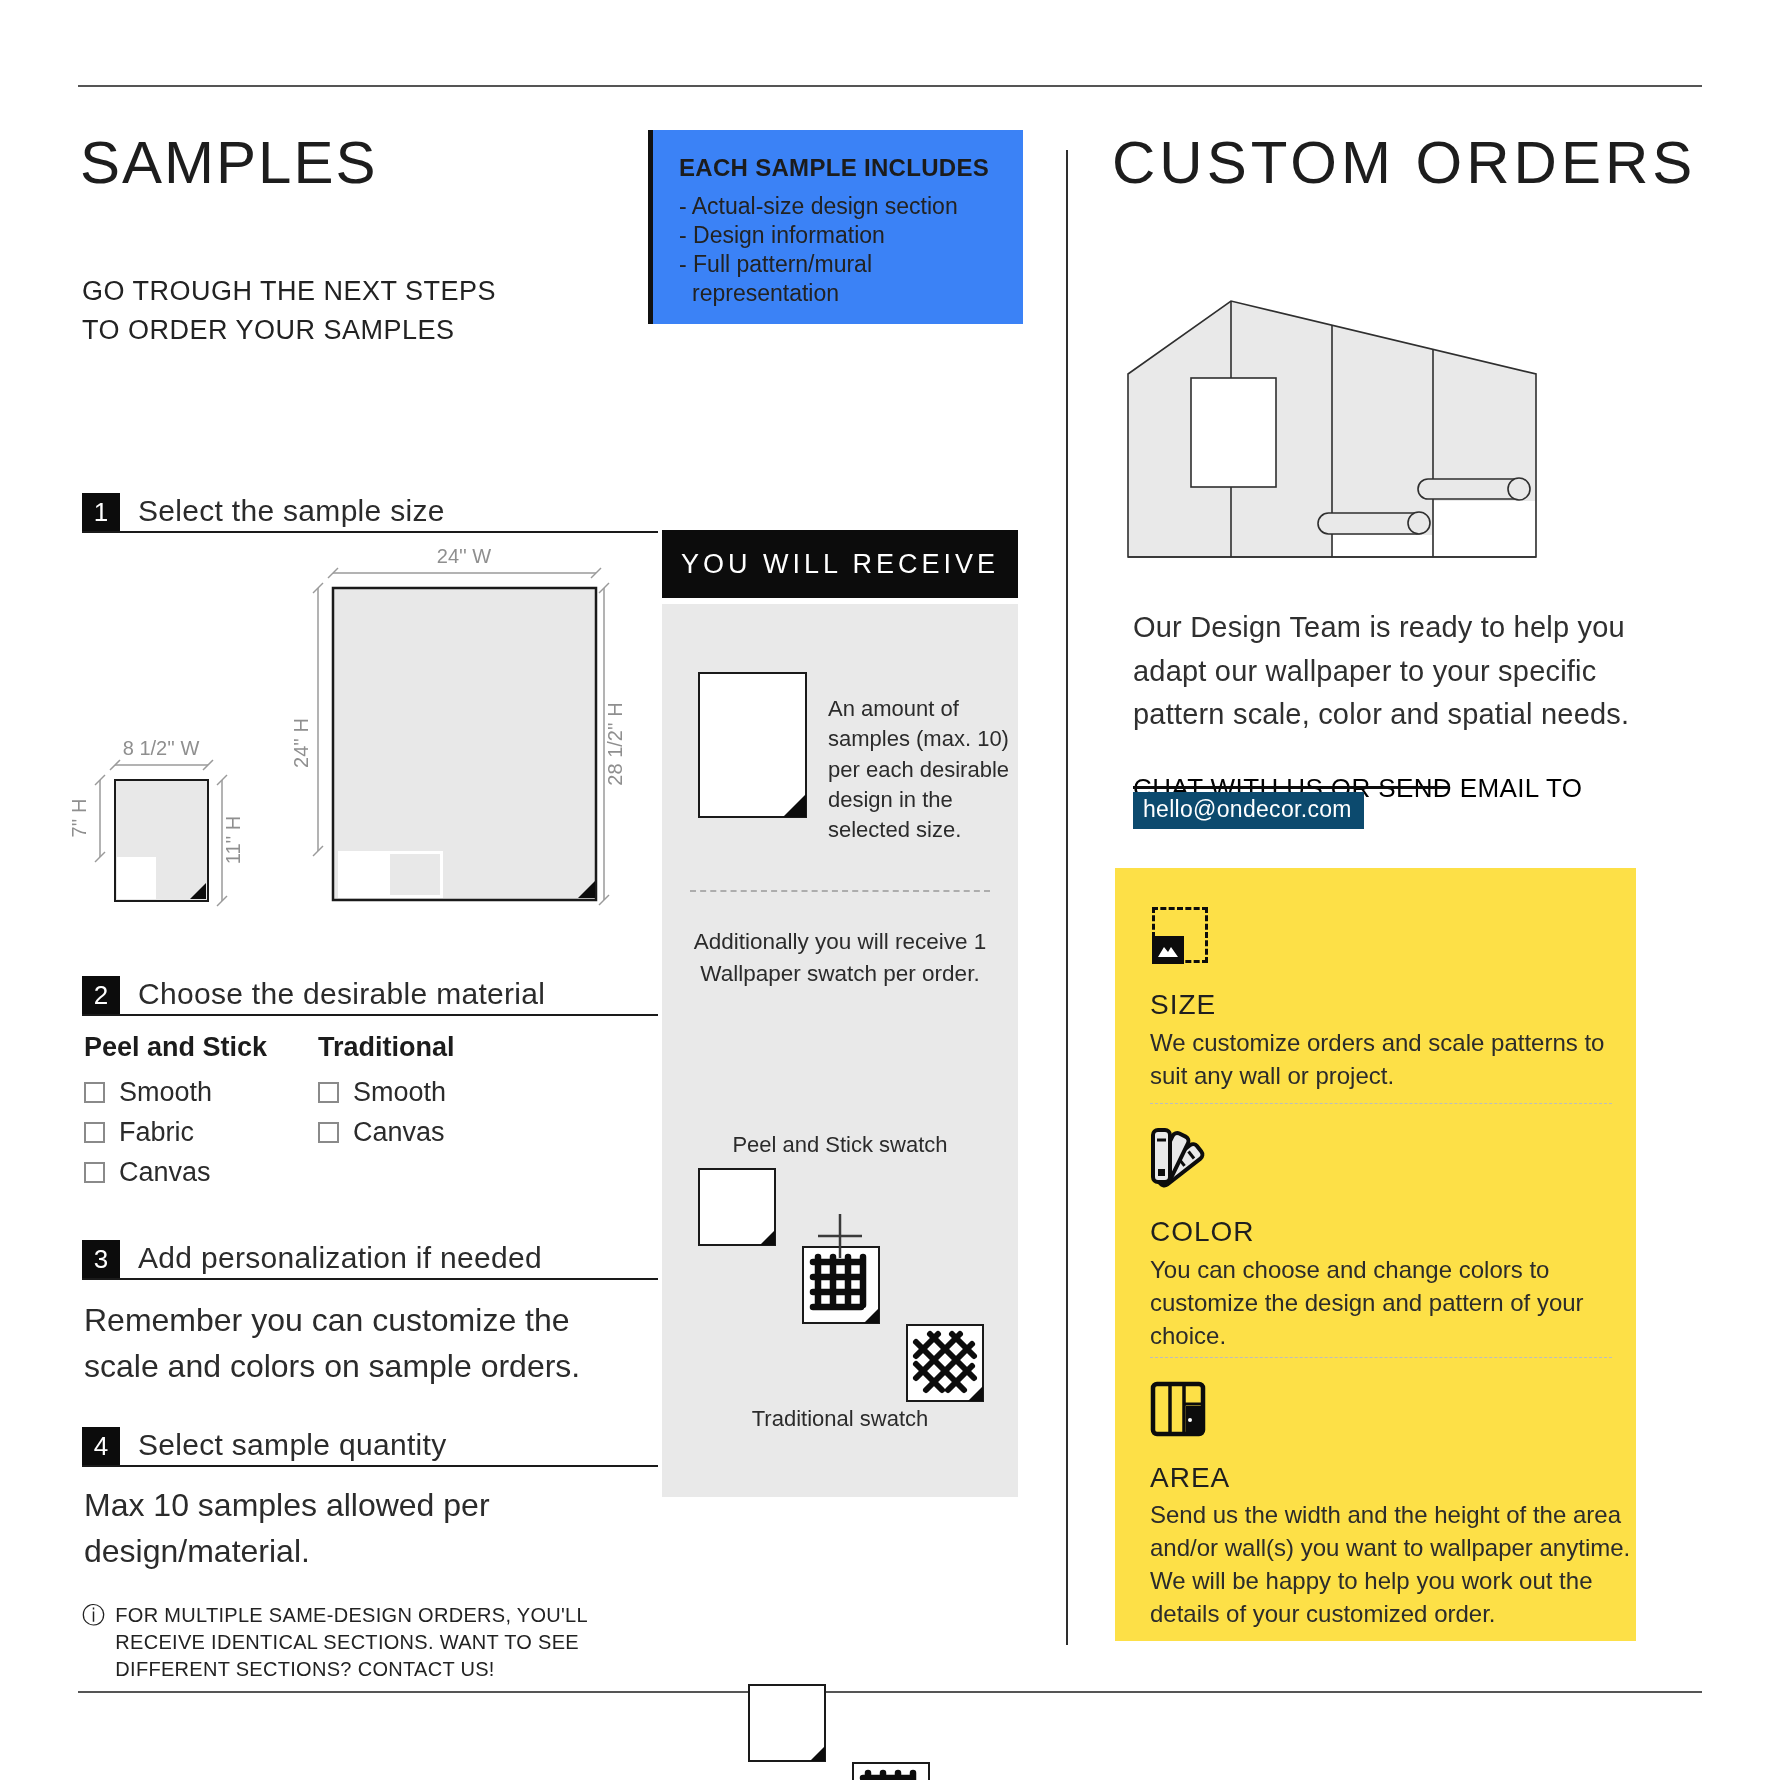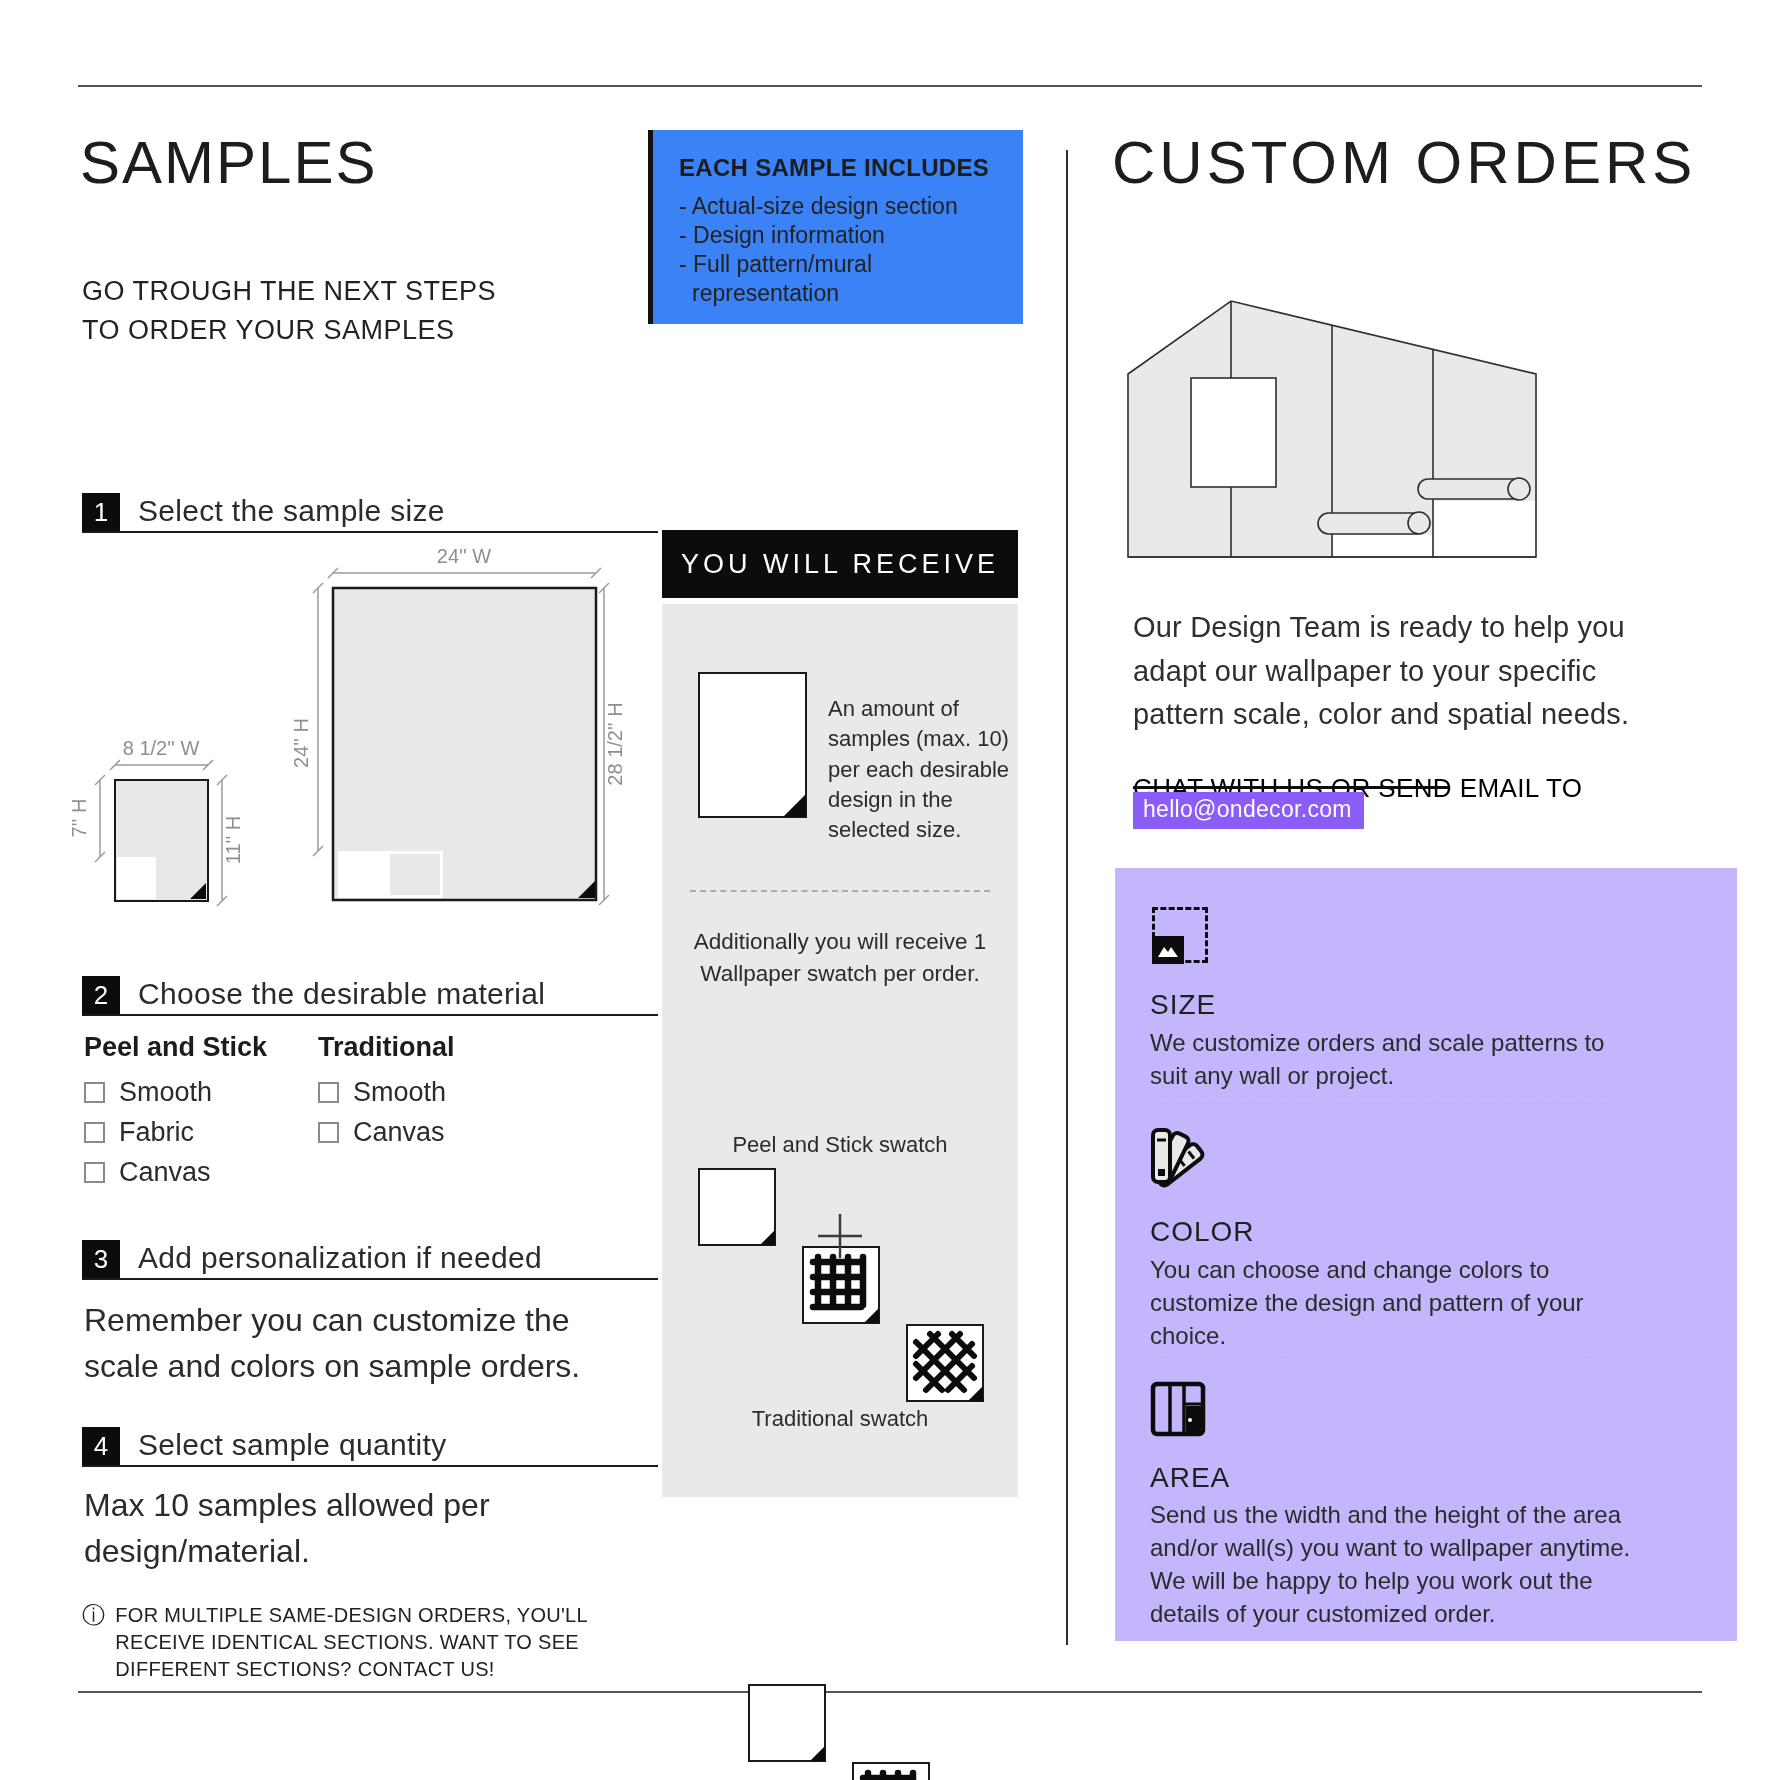--- a/index.html
+++ b/index.html
@@ -40,23 +40,23 @@
   .dash-div{border-top:2px dashed #adadad;}
   .center-text{font-size:22.5px;line-height:1.4;color:#2b2b2b;text-align:center;width:356px;}
   .swatch{width:74px;height:74px;background:#fff;border:2px solid #1a1a1a;position:relative;}
   .swatch .fold{border-left-width:15px;border-bottom-width:15px;}
   .caption{font-size:22px;line-height:1.35;color:#2b2b2b;text-align:center;width:356px;}
   
   .divider-v{position:absolute;width:2px;background:#2e2e2e;}
   .intro{font-size:29px;line-height:1.5;color:#2f2f2f;width:540px;letter-spacing:.2px;}
   .chat-label{font-size:26px;color:#000000;letter-spacing:.4px;white-space:nowrap;margin-top:21px;}
   .chat-underline{position:absolute;height:3px;background:#0c0c0c;width:316px;}
-  .email-badge{display:inline-block;background:#8b5cf6;color:#fff;font-size:23px;
+  .email-badge{display:inline-block;background:#0c4a6e;color:#fff;font-size:23px;
                padding:4px 12px 6px 10px;letter-spacing:.3px;}
-  .custom-panel{background:#c4b5fd;width:622px;height:773px;}
+  .custom-panel{background:#fde047;width:521px;height:773px;}
   .feat-head{font-size:28px;color:#1f1f1f;letter-spacing:1px;}
   .feat-body{font-size:24px;line-height:1.38;color:#2b2b2b;width:478px;}
   .feat-div{border-top:1.5px dashed #bdbdbd;width:462px;}
   .size-icon{position:relative;width:50px;height:50px;border:3.5px dashed #0c0c0c;}
   .size-icon .chip{position:absolute;left:-3.5px;bottom:-3.5px;width:32px;height:28px;background:#0c0c0c;
                    display:flex;align-items:center;justify-content:center;}
 </style>
 </head>
 <body>
 

